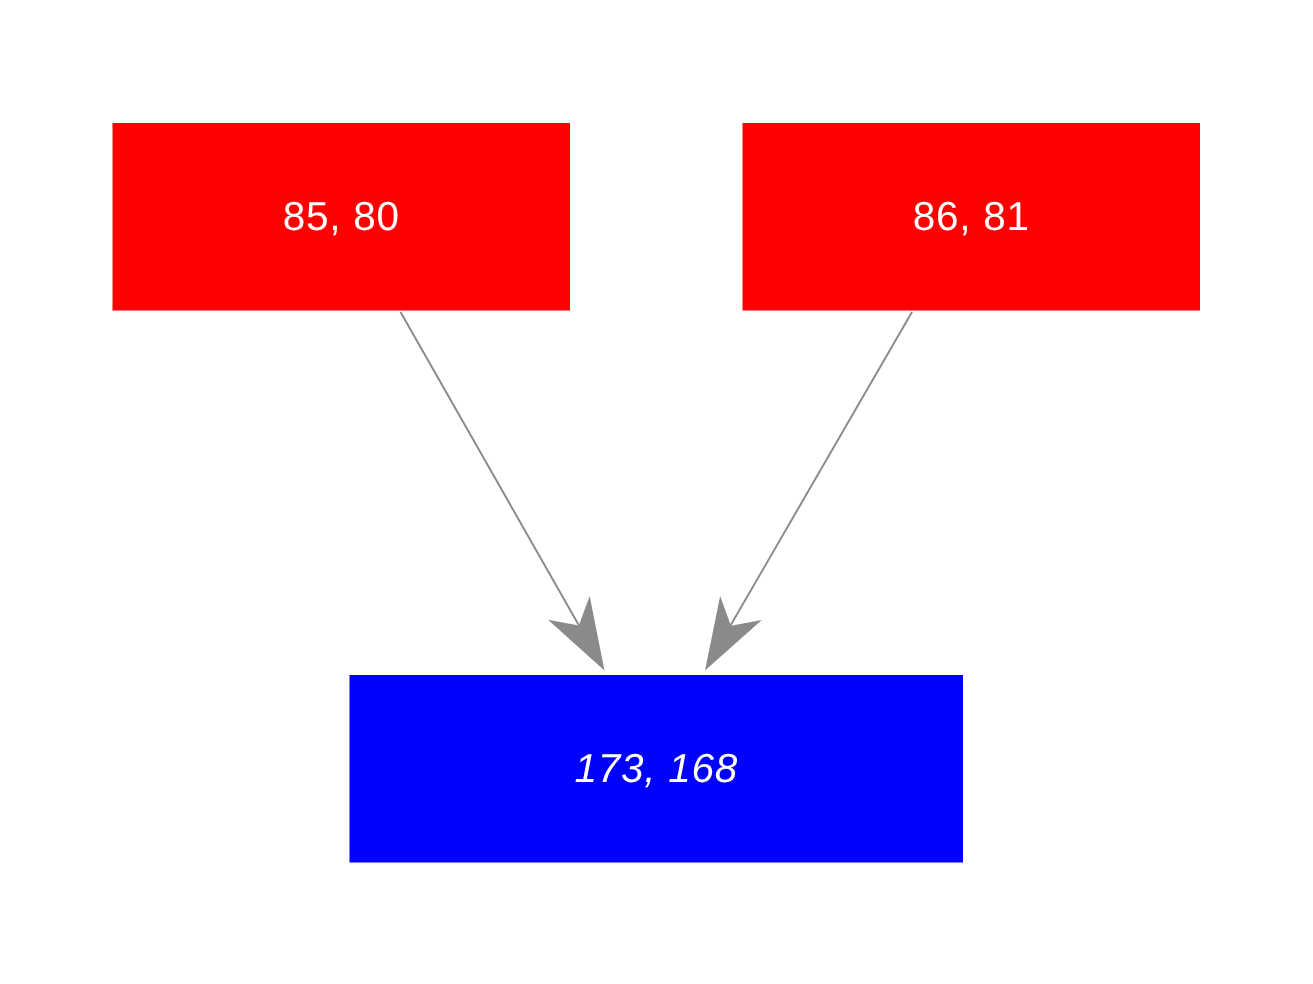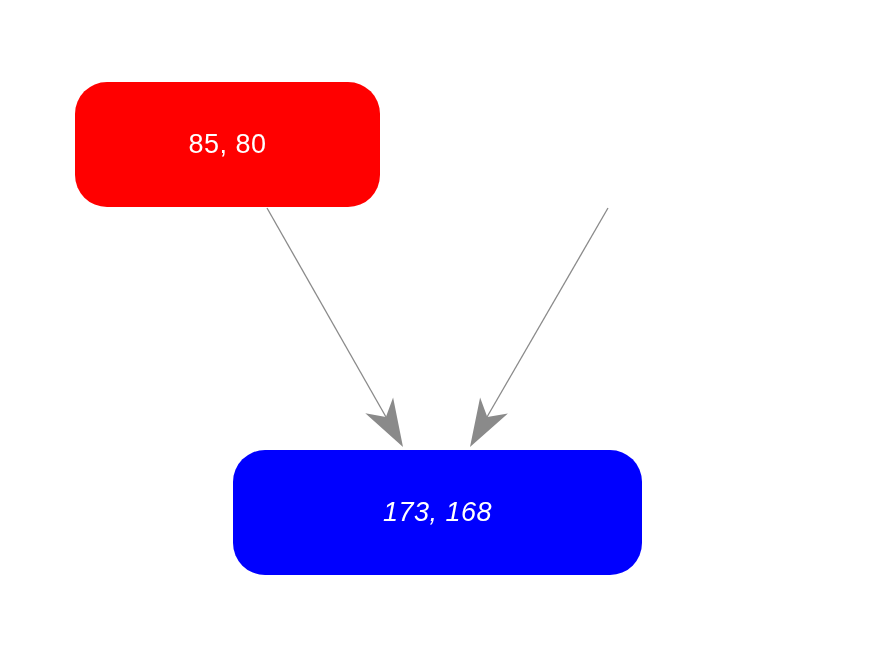--- a/index.html
+++ b/index.html
@@ -25,21 +25,20 @@
   }
   .node {
     position: absolute;
     display: flex;
     align-items: center;
     justify-content: center;
     color: #ffffff;
     font-size: 27px;
     line-height: 1;
     letter-spacing: 0.5px;
-    border-radius: 32px;
   }
   .node-red { background: #ff0000; }
   .node-blue { background: #0000ff; }
   .node-a { left: 75px;  top: 82px;  width: 305px; height: 125px; }
   .node-b { left: 495px; top: 82px;  width: 305px; height: 125px; }
   .node-c { left: 233px; top: 450px; width: 409px; height: 125px; font-style: italic; }
 </style>
 </head>
 <body>
 
@@ -55,18 +54,21 @@
     <g>
       <path d="M608,208 L487,417" fill="none" stroke-width="1.3" stroke="#8a8a8a"></path>
       <polygon points="470,447 480.1,397.4 487.3,417.1 507.9,413.4" fill="#8a8a8a"></polygon>
     </g>
   </svg>
 
   <div class="node node-red node-a">
     <span>85, 80</span>
   </div>
 
+  <div class="node node-red node-b">
+    <span>86, 81</span>
+  </div>
 
   <div class="node node-blue node-c">
     <span>173, 168</span>
   </div>
 
 </div>
 
 </body></html>

